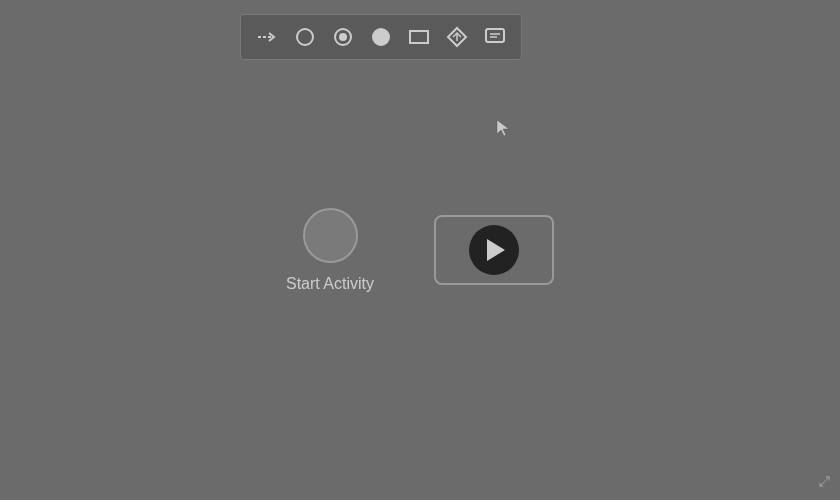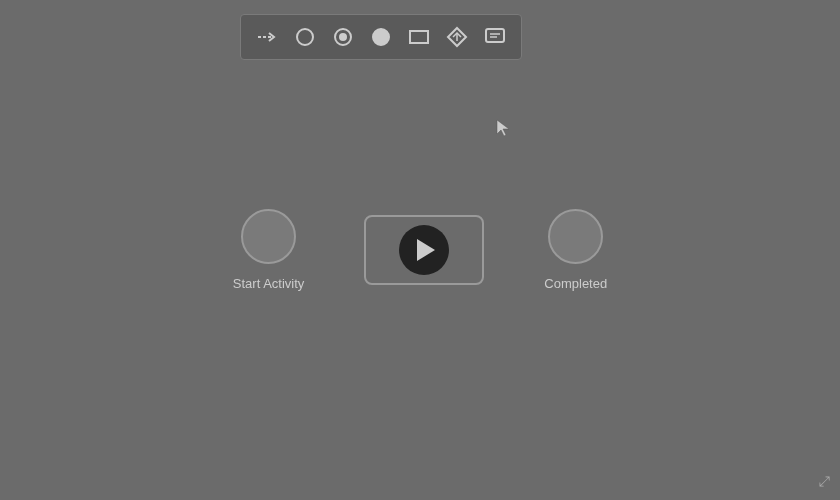--- a/index.html
+++ b/index.html
@@ -67,21 +67,21 @@
     .node-circle {
       width: 55px;
       height: 55px;
       border-radius: 50%;
       border: 2px solid #9a9a9a;
       background: #7a7a7a;
     }
 
     .node-label {
       color: #cccccc;
-      font-size: 13px;
+      font-size: 16px;
     }
 
     
     .play-node {
       display: flex;
       align-items: center;
       justify-content: center;
     }
 
     .play-container {
@@ -189,24 +189,20 @@
   </div>
 
   <div class="play-node">
     <div class="play-container">
       <div class="play-button">
         <div class="play-triangle"></div>
       </div>
     </div>
   </div>
 
-  <div class="node">
-    <div class="node-circle"></div>
-    <span class="node-label">Completed</span>
-  </div>
 
 </div>
 
 <div class="expand-icon">⤢</div>
 
 <div class="cursor">
   <svg width="16" height="20" viewBox="0 0 16 20" fill="none">
     <path d="M2 2L2 16L6 12L9 18L11 17L8 11L14 11Z" fill="#cccccc" stroke="#555" stroke-width="0.5"></path>
   </svg>
 </div>

